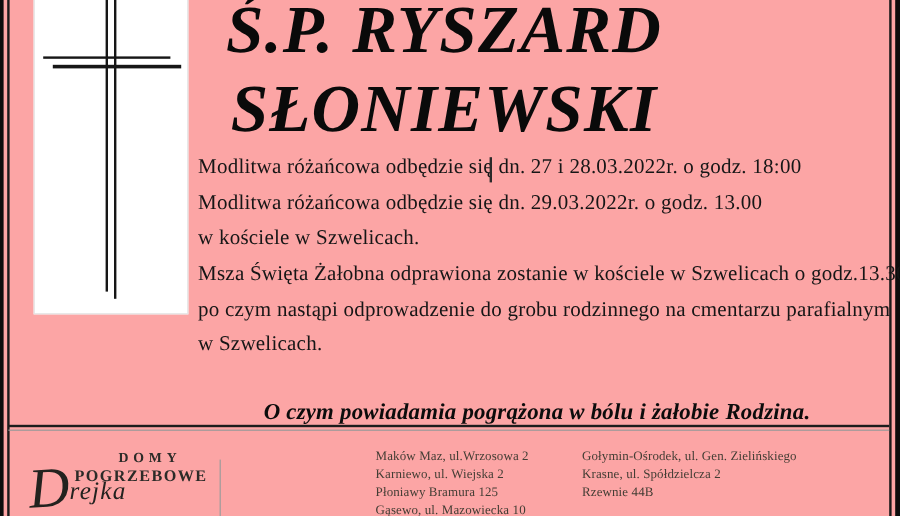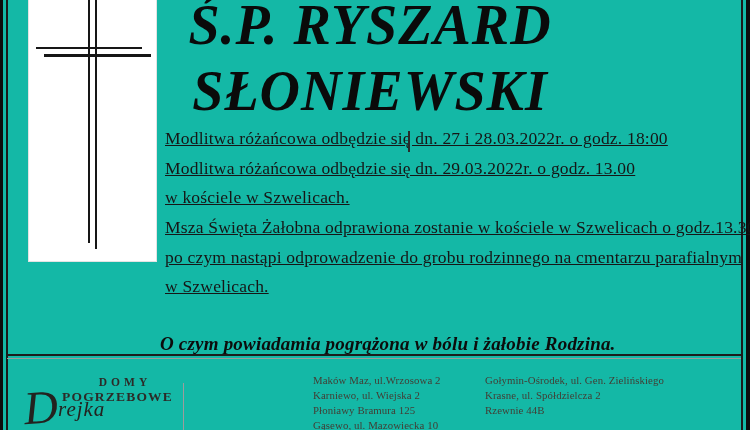--- a/index.html
+++ b/index.html
@@ -1,19 +1,19 @@
 <!DOCTYPE html>
 <html><head>
 <meta charset="utf-8">
 <style>
   html,body{margin:0;padding:0;background:#ffffff;}
   #page{
     position:relative;
     width:750px;height:430px;
-    background:#14b8a6;
+    background:#fca5a5;
     overflow:hidden;
     font-family:"Liberation Serif", serif;
     color:#111;
   }
   
   .bl-thick{position:absolute;left:0;top:0;width:3px;height:430px;background:#0d0d0d;}
   .bl-thin {position:absolute;left:6px;top:0;width:1.5px;height:430px;background:#1a1a1a;}
   .br-thin {position:absolute;left:741px;top:0;width:2px;height:430px;background:#1a1a1a;}
   .br-thick{position:absolute;left:746px;top:0;width:4px;height:430px;background:#0d0d0d;}
 
@@ -35,29 +35,29 @@
     font-weight:bold;font-style:italic;
     font-size:56px;line-height:66px;
     letter-spacing:1px;
     color:#0a0a0a;
     white-space:nowrap;
   }
 
   
   .body-lines{position:absolute;left:165px;top:124px;width:585px;}
   .bline{height:29.6px;display:flex;align-items:center;
-    font-size:17.5px;letter-spacing:0.2px;color:#161616;white-space:nowrap;text-decoration:underline;}
+    font-size:17.5px;letter-spacing:0.2px;color:#161616;white-space:nowrap;}
 
   
   .caret{position:absolute;left:408px;top:131px;width:1.5px;height:21px;background:#2a2a2a;}
 
   
   .closing{
     position:absolute;left:160px;right:15px;top:333px;
-    text-align:left;font-weight:bold;font-style:italic;
+    text-align:center;font-weight:bold;font-style:italic;
     font-size:19px;letter-spacing:0.2px;color:#0c0c0c;white-space:nowrap;
   }
   .rule-main{position:absolute;left:7px;top:354px;width:734px;height:2px;background:#1c1c1c;}
   .rule-shadow{position:absolute;left:7px;top:358px;width:734px;height:1px;background:#9a9a9a;}
 
   
   .logo-initial{
     position:absolute;left:24px;top:384px;
     font-style:italic;font-size:47px;line-height:1;
     color:#23221f;transform:rotate(-4deg);

